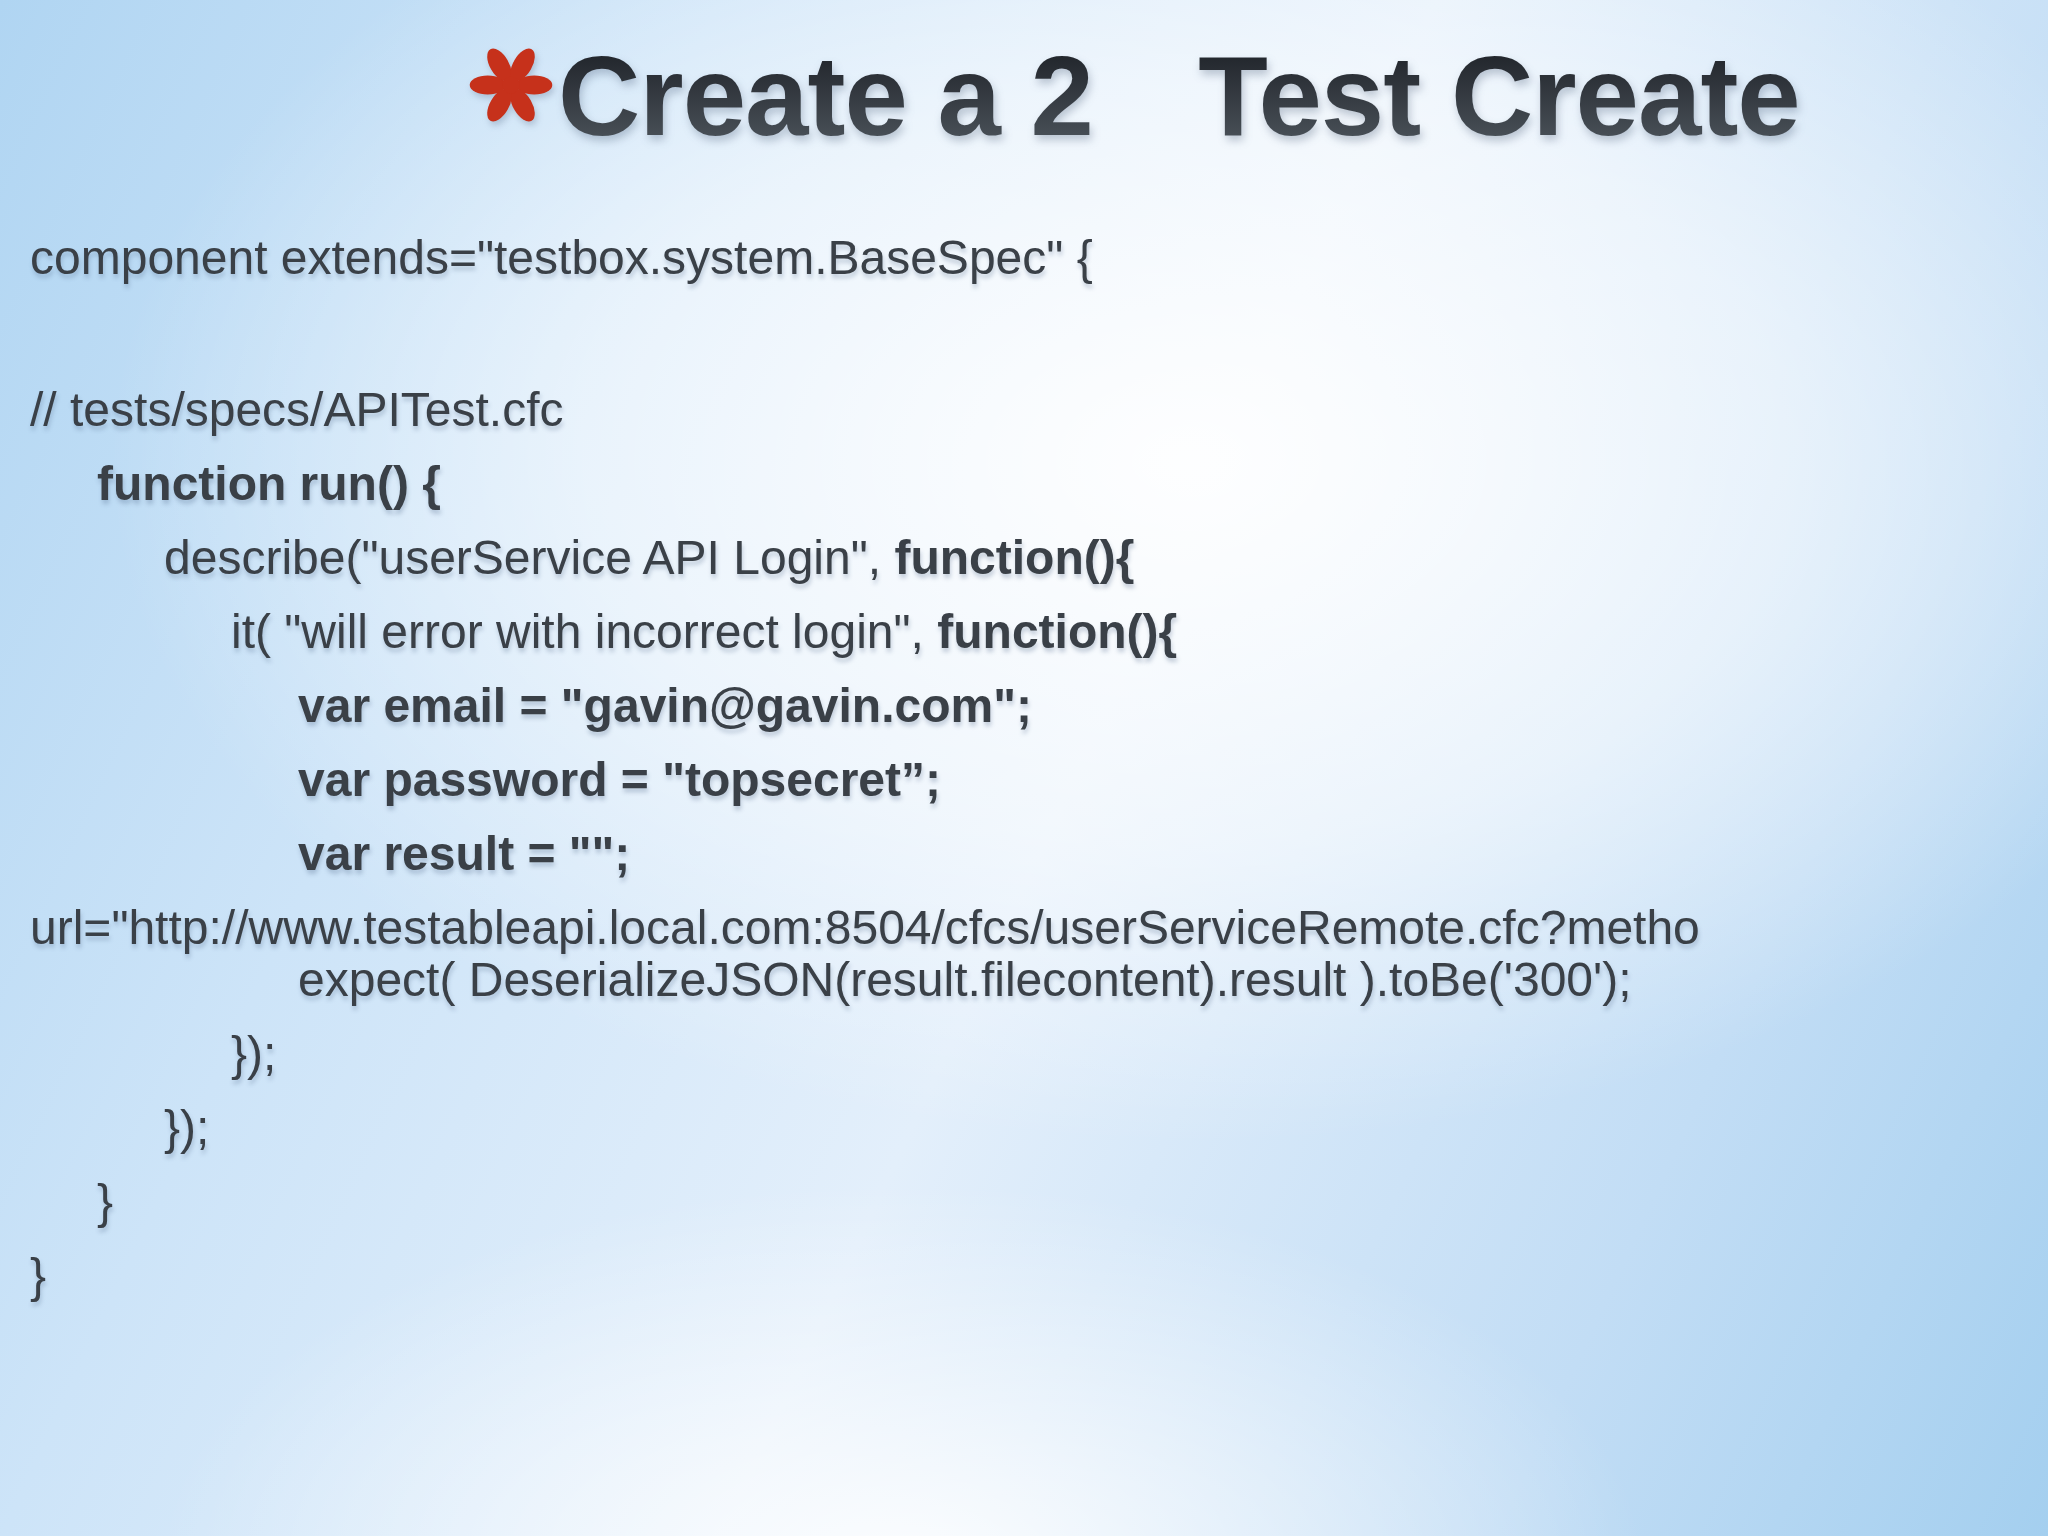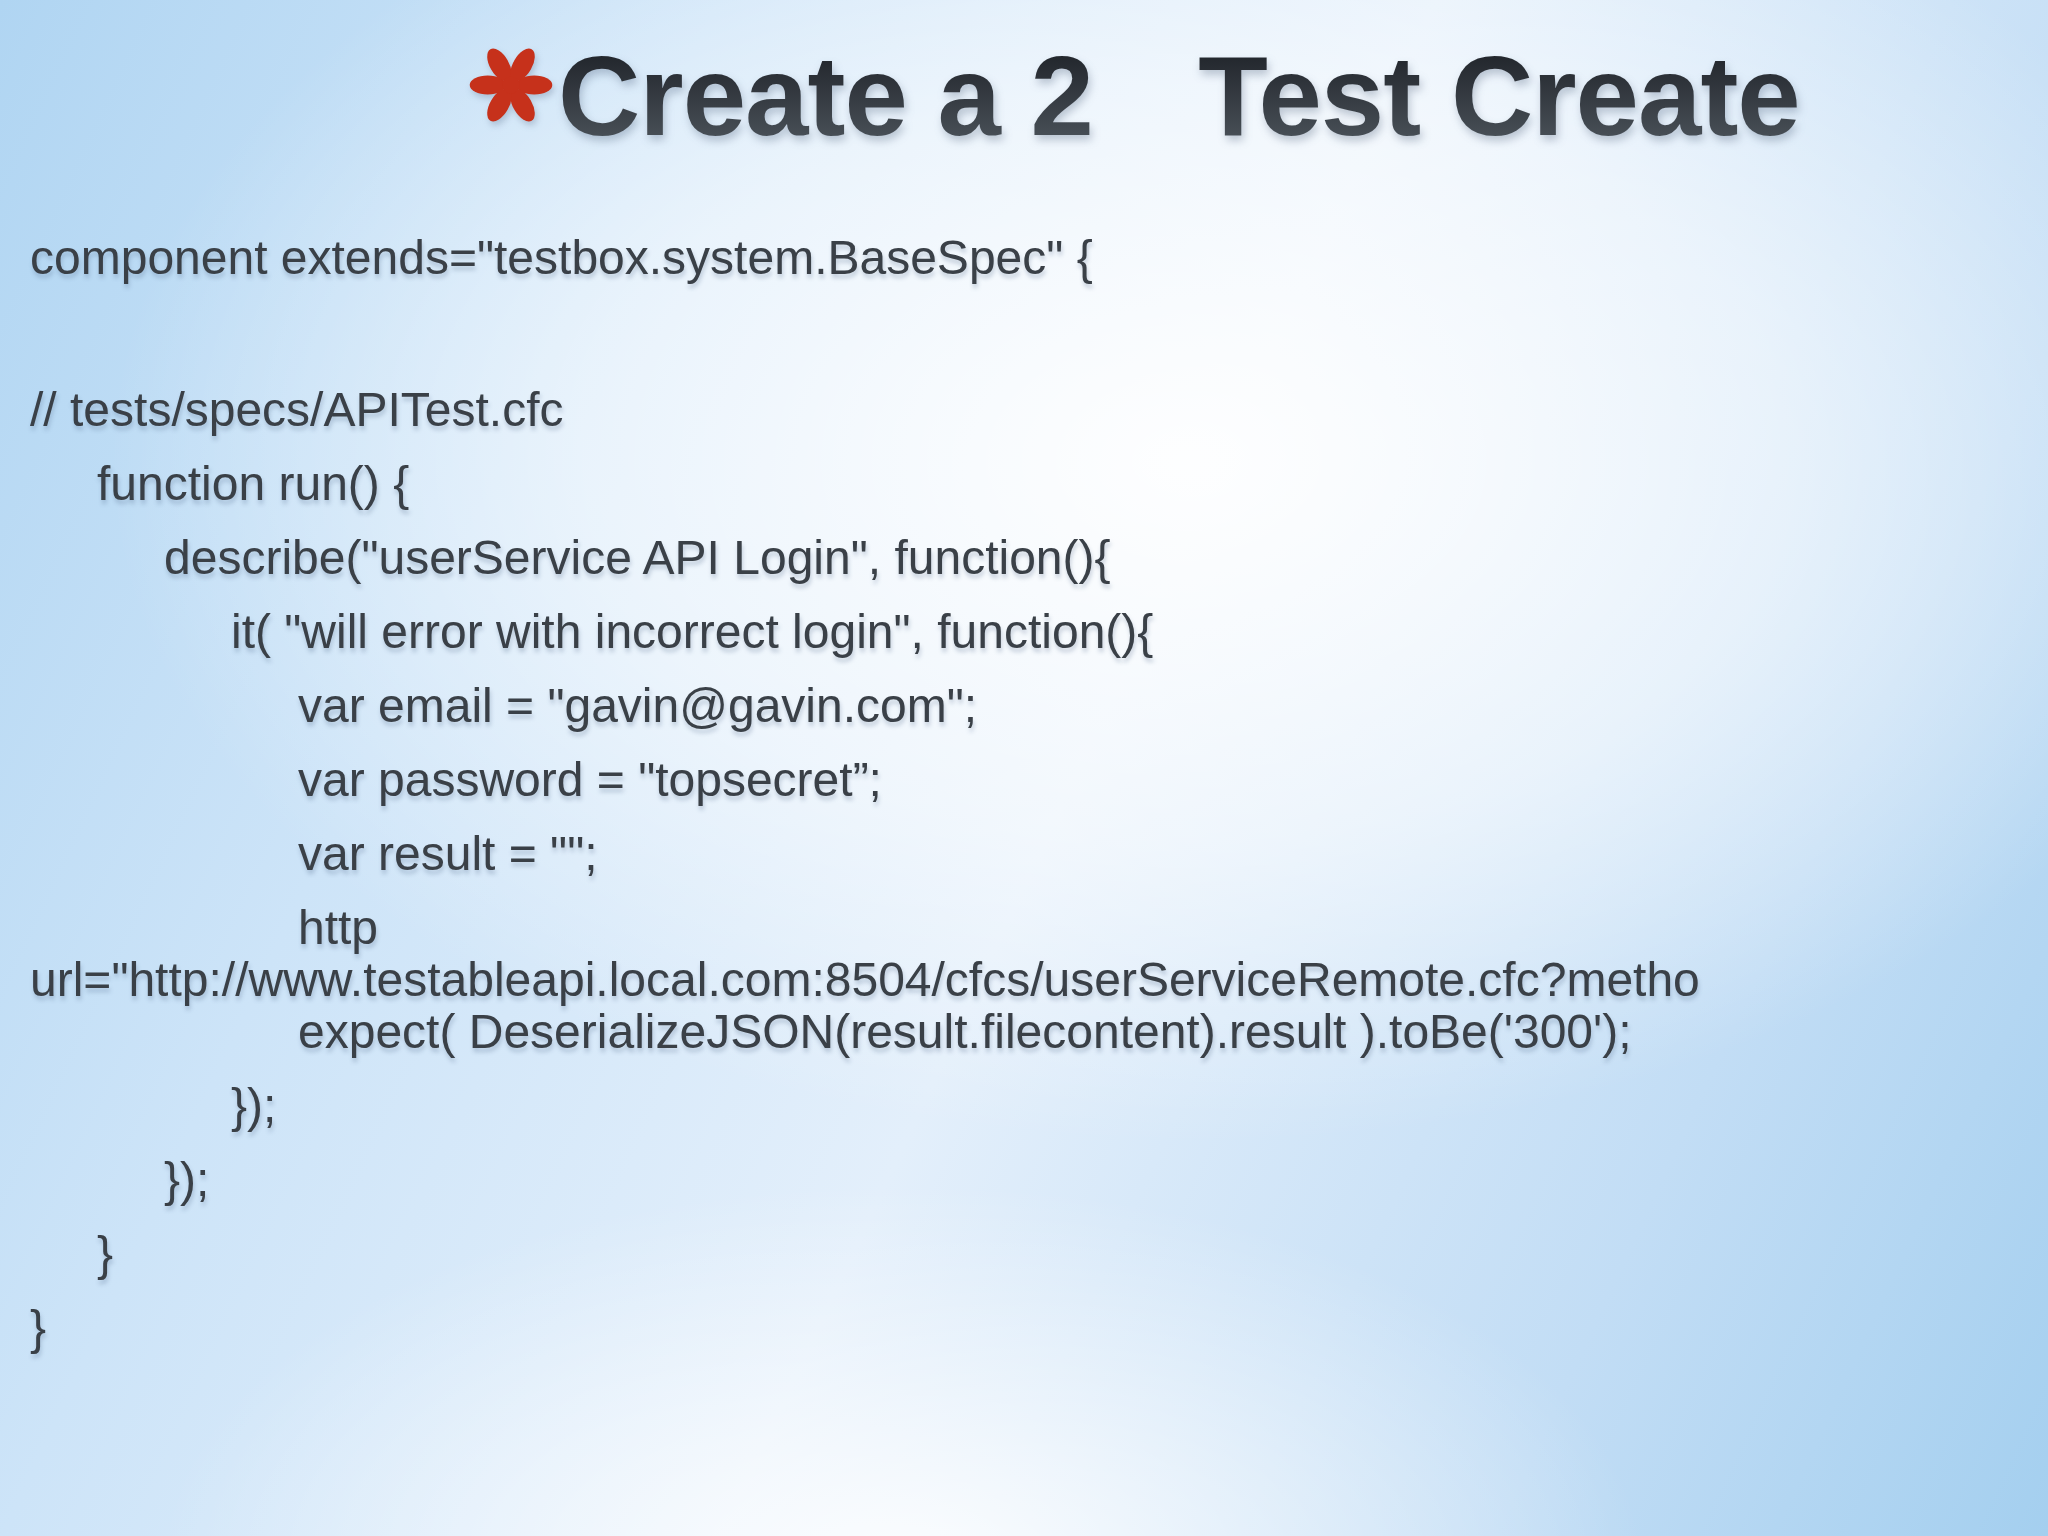--- a/index.html
+++ b/index.html
@@ -39,21 +39,21 @@
   .code-block{
     position:absolute;left:30px;top:232px;right:0;
   }
   .code-line{
     margin:0 0 22px 0;
     font-size:48px;line-height:52px;
     color:#3a4047;
     white-space:nowrap;
     text-shadow:1px 4px 4px rgba(70,95,130,.28);
   }
-  .code-line .b{font-weight:400;}
+  .code-line .b{font-weight:700;}
   .code-line.tight{margin-bottom:0;}
   .code-line.gap1{margin-bottom:78px;}
   .code-line.gap2{margin-bottom:100px;}
 </style>
 </head>
 <body>
 
 <header class="title-row">
   <svg class="asterisk" viewBox="-50 -50 100 100" aria-hidden="true">
     <g fill="#c6311b">
@@ -71,20 +71,19 @@
 
 <main class="code-block">
     <p class="code-line gap2" style="padding-left: 0px;"><span>component extends="testbox.system.BaseSpec" {</span></p>
     <p class="code-line" style="padding-left: 0px;"><span>// tests/specs/APITest.cfc</span></p>
     <p class="code-line" style="padding-left: 67px;"><span class="b">function run() {</span></p>
     <p class="code-line" style="padding-left: 134px;"><span>describe("userService API Login", </span><span class="b">function(){</span></p>
     <p class="code-line" style="padding-left: 201px;"><span>it( "will error with incorrect login", </span><span class="b">function(){</span></p>
     <p class="code-line" style="padding-left: 268px;"><span class="b">var email = "gavin@gavin.com";</span></p>
     <p class="code-line" style="padding-left: 268px;"><span class="b">var password = "topsecret”;</span></p>
     <p class="code-line" style="padding-left: 268px;"><span class="b">var result = "";</span></p>
-    <p class="code-line tight" style="padding-left: 268px;"><span>http</span></p>
     <p class="code-line tight" style="padding-left: 0px;"><span>url="http://www.testableapi.local.com:8504/cfcs/userServiceRemote.cfc?metho</span></p>
     <p class="code-line" style="padding-left: 268px;"><span>expect( DeserializeJSON(result.filecontent).result ).toBe('300');</span></p>
     <p class="code-line" style="padding-left: 201px;"><span>});</span></p>
     <p class="code-line" style="padding-left: 134px;"><span>});</span></p>
     <p class="code-line" style="padding-left: 67px;"><span>}</span></p>
     <p class="code-line" style="padding-left: 0px;"><span>}</span></p>
   </main>
 
 </body></html>

